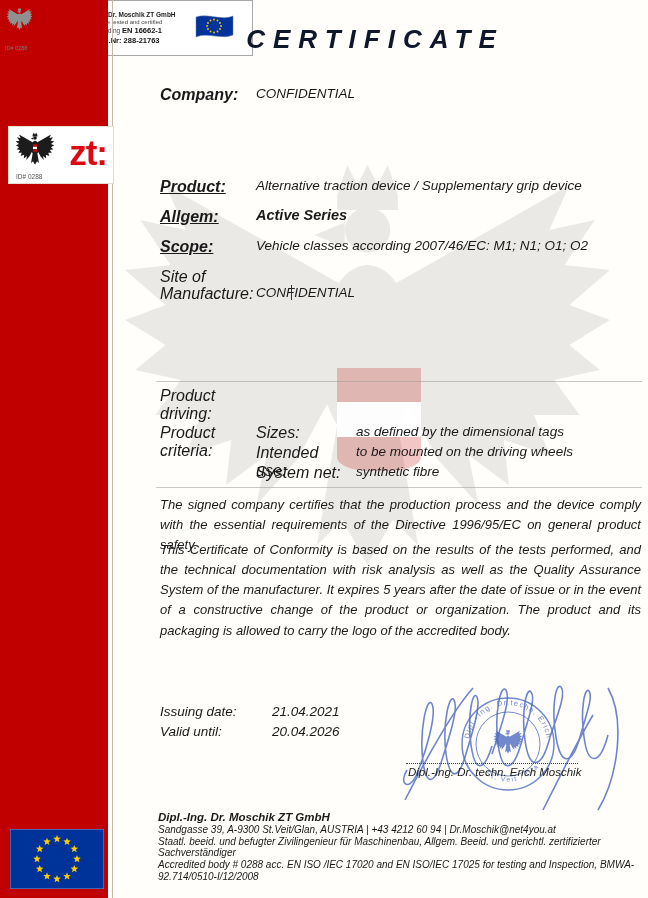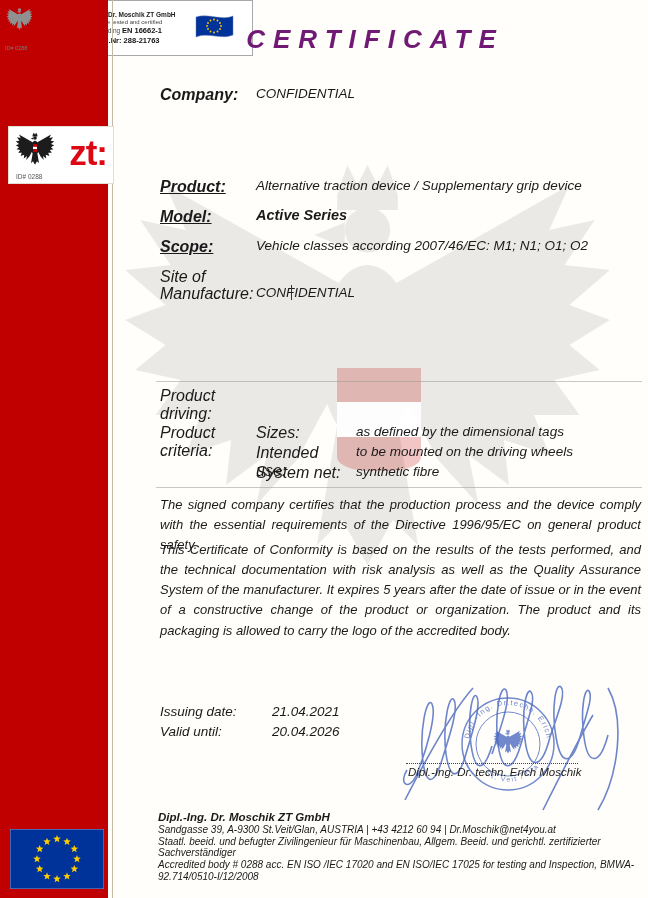--- a/index.html
+++ b/index.html
@@ -5,21 +5,21 @@
   html,body{margin:0;padding:0;background:#e8e8e8;}
   #page{position:relative;width:648px;height:898px;background:#fffefb;overflow:hidden;
         font-family:"Liberation Sans",sans-serif;font-style:italic;color:#1a1a1a;}
   .abs{position:absolute;}
 
   
   #red-bar{left:0;top:0;width:108px;height:898px;background:#c00000;}
   #bar-divider{left:112px;top:0;width:1px;height:898px;background:#c3b9a4;}
 
   
-  #title{left:120px;top:24px;width:510px;text-align:center;color:#701a75;
+  #title{left:120px;top:24px;width:510px;text-align:center;color:#0f172a;
          font-size:26px;font-weight:bold;letter-spacing:8px;}
   #cert-no{left:120px;top:60px;width:510px;text-align:center;font-size:13px;font-weight:bold;}
 
   
   #logo-box{left:8px;top:126px;width:106px;height:58px;background:#fff;border:1px solid #e3ddd2;
             box-sizing:border-box;}
   #logo-box .zt{position:absolute;right:6px;top:8px;font-style:normal;font-weight:bold;
                 font-size:35px;line-height:35px;color:#dc0814;letter-spacing:-1px;}
   #logo-box .idtext{position:absolute;left:7px;bottom:3px;font-style:normal;font-size:6.5px;color:#555;}
 
@@ -122,21 +122,21 @@
       <div class="band r2"></div>
       <div class="band r3"></div>
   </div>
 
   <div class="abs row-label label" style="top:86px">Company:</div>
   <div class="abs row-value value" style="top:86px">CONFIDENTIAL</div>
 
   <div class="abs row-label label" style="top:178px;text-decoration:underline">Product:</div>
   <div class="abs row-value value" style="top:178px">Alternative traction device / Supplementary grip device</div>
 
-  <div class="abs row-label label" style="top:208px;text-decoration:underline">Model:</div>
+  <div class="abs row-label label" style="top:208px;text-decoration:underline">Allgem:</div>
   <div class="abs row-value value" style="top:207px;font-weight:bold;font-size:14.5px">Active Series</div>
 
   <div class="abs row-label label" style="top:238px;text-decoration:underline">Scope:</div>
   <div class="abs row-value value" style="top:238px">Vehicle classes according 2007/46/EC: M1; N1; O1; O2</div>
 
   <div class="abs row-label plain" style="top:268px">Site of</div>
   <div class="abs row-label plain" style="top:285px">Manufacture:</div>
   <div class="abs row-value value" style="top:285px">CONFIDENTIAL</div>
   <div id="text-cursor" class="abs"></div>
 

